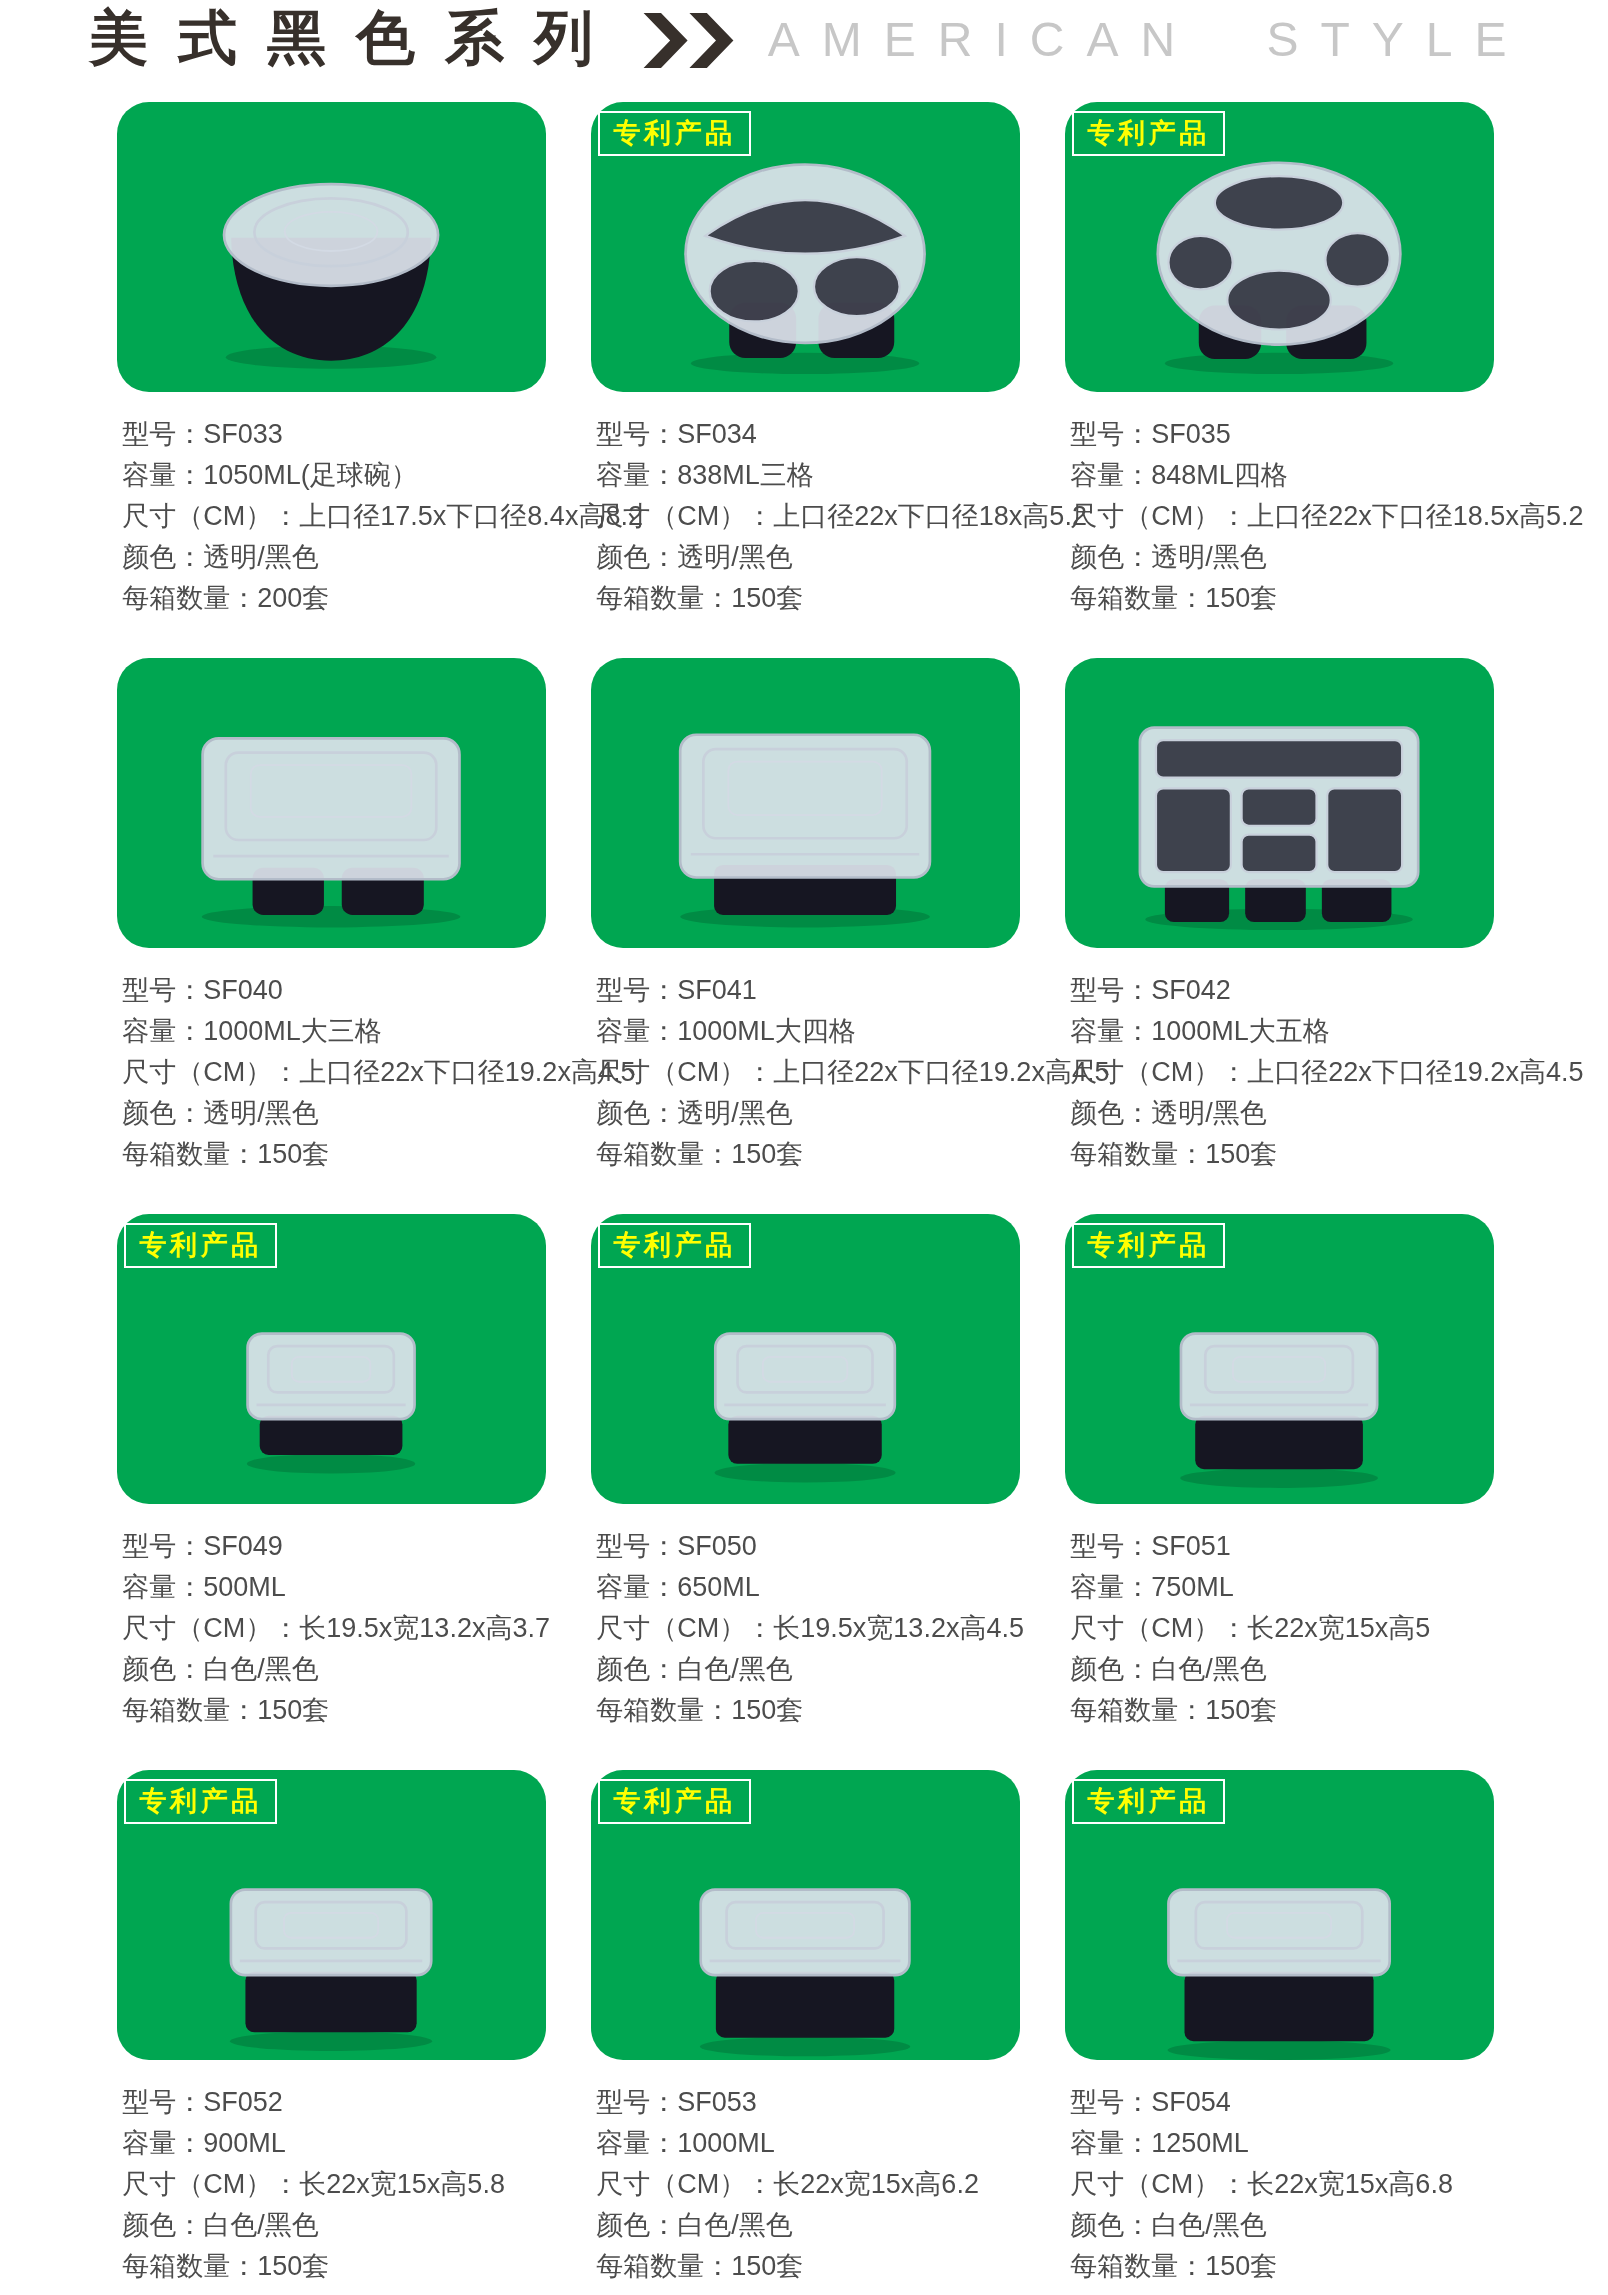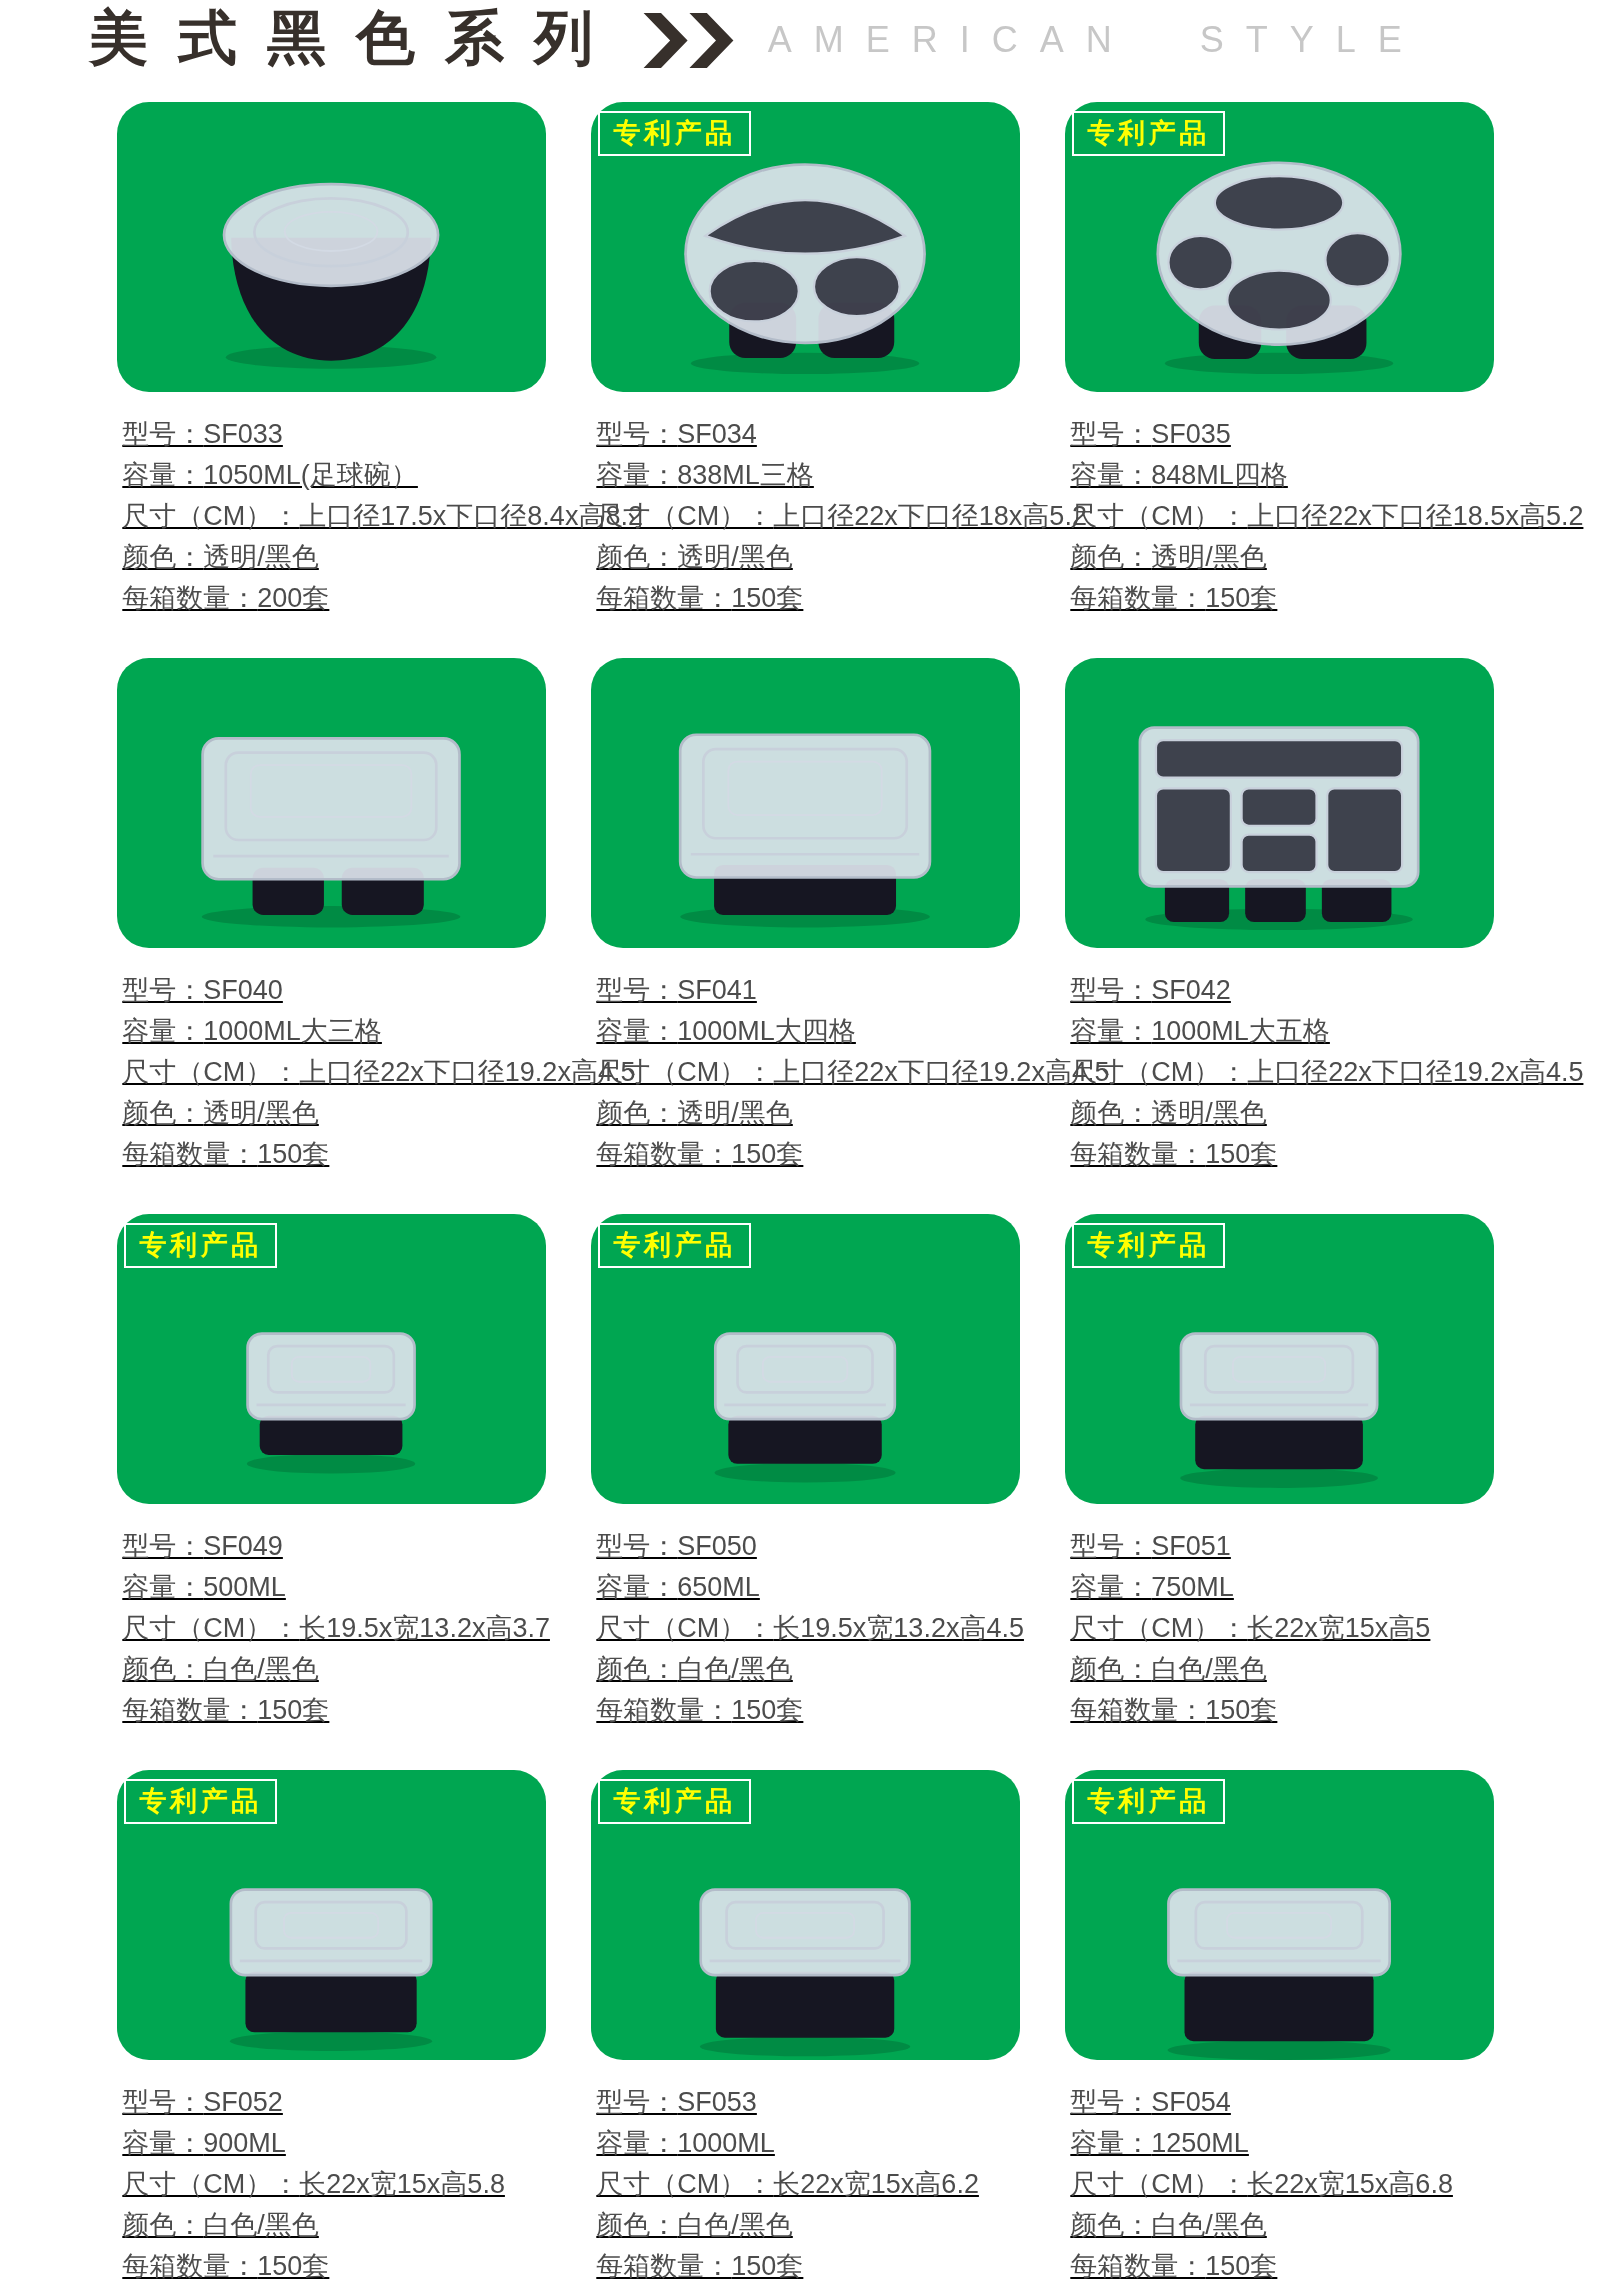--- a/index.html
+++ b/index.html
@@ -6,34 +6,34 @@
   .page{
     position:relative;width:1608px;height:2295px;background:#fff;overflow:hidden;
     font-family:"Liberation Sans","DejaVu Sans",sans-serif;
     padding-left:24px;
     --green:#00a651;--badge-yellow:#ffff00;--badge-border:#ffffff;
     --heading:#37302b;--en:#c7c7c7;--text:#4c4c4c;
   }
   .hdr{position:absolute;left:89px;top:3.6px;height:70px;display:flex;align-items:center;}
   .title-cn{margin:0;font-size:59px;line-height:1;font-weight:900;letter-spacing:30px;color:var(--heading);white-space:nowrap;}
   .arrows-svg{color:var(--heading);margin:3.6px 9px 0 -5.3px;flex:none;}
-  .title-en{font-size:36px;line-height:1;color:var(--en);letter-spacing:22px;word-spacing:34px;font-weight:400;white-space:nowrap;margin-top:2px;}
+  .title-en{font-size:48px;line-height:1;color:var(--en);letter-spacing:22px;word-spacing:34px;font-weight:400;white-space:nowrap;margin-top:2px;}
   .grid{
     position:absolute;left:117px;top:102px;width:1375px;
     display:grid;grid-template-columns:repeat(3,429px);column-gap:45px;row-gap:39px;
   }
   .card{width:429px;}
   .photo{position:relative;width:429px;height:290px;background:var(--green);border-radius:32px;}
   .photo svg{position:absolute;left:0;top:0;}
   .badge{
     position:absolute;top:9px;left:7.1px;border:2.7px solid var(--badge-border);
     padding:7.1px 13.4px;font-size:27px;font-weight:700;letter-spacing:3.6px;
     color:var(--badge-yellow);line-height:1;white-space:nowrap;
   }
-  .specs{padding:22px 0 0 5.3px;text-decoration:underline;}
+  .specs{padding:22px 0 0 5.3px;}
   .spec-line{font-size:27px;line-height:41px;color:var(--text);white-space:nowrap;}
   .spec-line span{color:var(--text);}
 </style>
 </head>
 <body>
 
 <div class="page" style="--green: #00a651; --badge-yellow: #ffff00; --badge-border: #ffffff; --heading: #37302b; --en: #c7c7c7; --text: #4c4c4c;">
   <header class="hdr">
     <h1 class="title-cn">美式黑色系列</h1>
     <svg class="arrows-svg" viewBox="0 0 196 120" width="141" height="55" aria-hidden="true">

